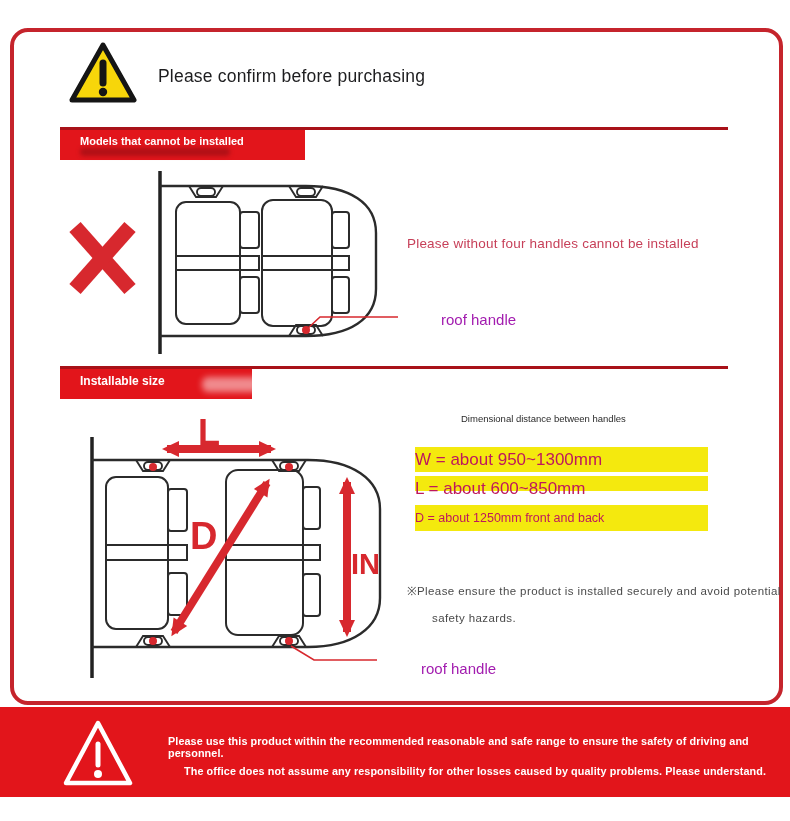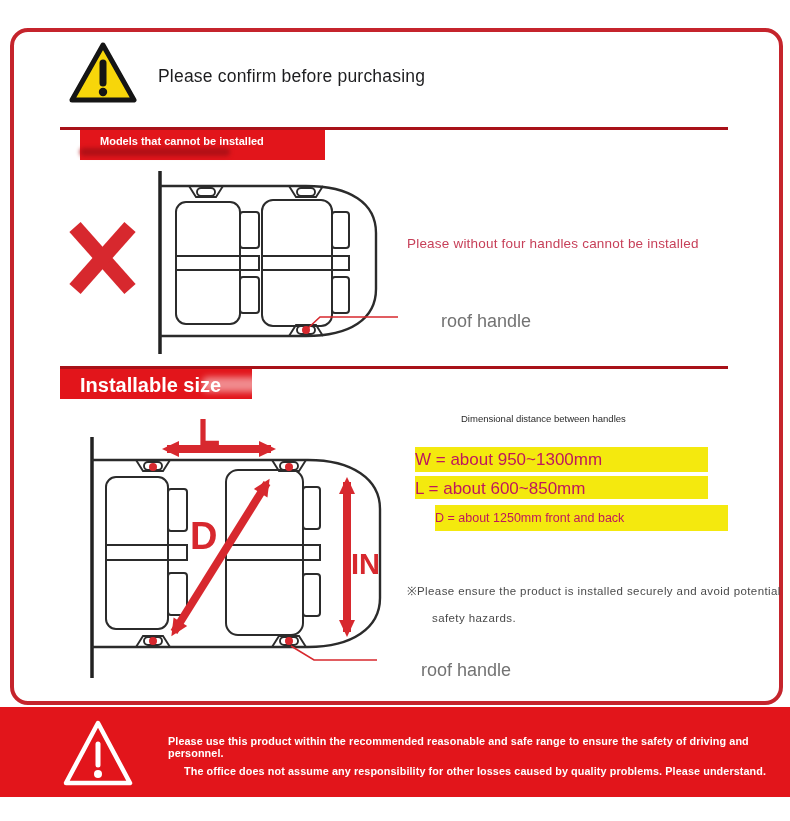--- a/index.html
+++ b/index.html
@@ -14,38 +14,38 @@
   }
   .title{
     position:absolute;left:158px;top:66px;font-size:17.5px;font-weight:500;
     color:#1d1d1f;letter-spacing:.2px;
   }
   .rule{position:absolute;left:60px;width:668px;height:3px;background:#a81118;}
   .banner{
     position:absolute;left:60px;background:#e2151b;color:#ffffff;
     font-weight:bold;box-sizing:border-box;
   }
-  .banner1{top:130px;width:245px;height:30px;font-size:11px;padding:5px 0 0 20px;margin-left:20px;}
-  .banner2{top:369px;width:192px;height:30px;font-size:20px;padding:5px 0 2px 20px;}
+  .banner1{top:130px;width:245px;height:30px;font-size:11px;padding:5px 0 0 20px;}
+  .banner2{top:369px;width:192px;height:30px;font-size:12px;padding:5px 0 2px 20px;}
   .smudge1{position:absolute;left:80px;top:148px;width:150px;height:8px;
     background:#b01016;filter:blur(2px);border-radius:4px;}
   .smudge2{position:absolute;left:202px;top:377px;width:58px;height:15px;
     background:rgba(255,255,255,.5);filter:blur(3px);border-radius:6px;}
   .pink-note{position:absolute;left:407px;top:236px;font-size:13.5px;color:#c74059;letter-spacing:.2px;}
-  .roof-label{position:absolute;font-size:18px;color:#737373;padding-left:41px;}
+  .roof-label{position:absolute;font-size:15px;color:#a21caf;padding-left:41px;}
   .roof1{left:400px;top:311px;}
   .roof2{left:380px;top:660px;}
   .subtitle{position:absolute;left:417px;top:413px;font-size:9.5px;color:#2a2a2a;margin-left:44px;}
   .ybox{
     position:absolute;left:415px;width:293px;background:#f4e90e;color:#be185d;
     text-align:left;font-weight:500;
   }
   .ybox1{top:447px;height:25px;line-height:25px;font-size:17px;}
-  .ybox2{top:476px;height:23px;line-height:25px;font-size:17px;}
-  .ybox3{top:505px;height:26px;line-height:26px;font-size:12.5px;margin-left:20px;}
+  .ybox2{top:476px;height:15px;line-height:25px;font-size:17px;}
+  .ybox3{top:505px;height:26px;line-height:26px;font-size:12.5px;}
   .note1{position:absolute;left:405px;top:549px;font-size:10px;color:#3d3d3d;}
   .note2a{position:absolute;left:407px;top:583px;font-size:11.5px;color:#4a4a4a;letter-spacing:.4px;}
   .note2b{position:absolute;left:432px;top:612px;font-size:11.5px;color:#4a4a4a;letter-spacing:.4px;}
   .footer-band{
     position:absolute;left:0;top:707px;width:790px;height:90px;background:#e2151b;
   }
   .fline{position:absolute;color:#ffffff;font-weight:bold;font-size:10.8px;letter-spacing:.1px;}
   .fline1{left:168px;top:28px;}
   .fline2{left:168px;top:58px;margin-left:16px;}
   svg{display:block;}

